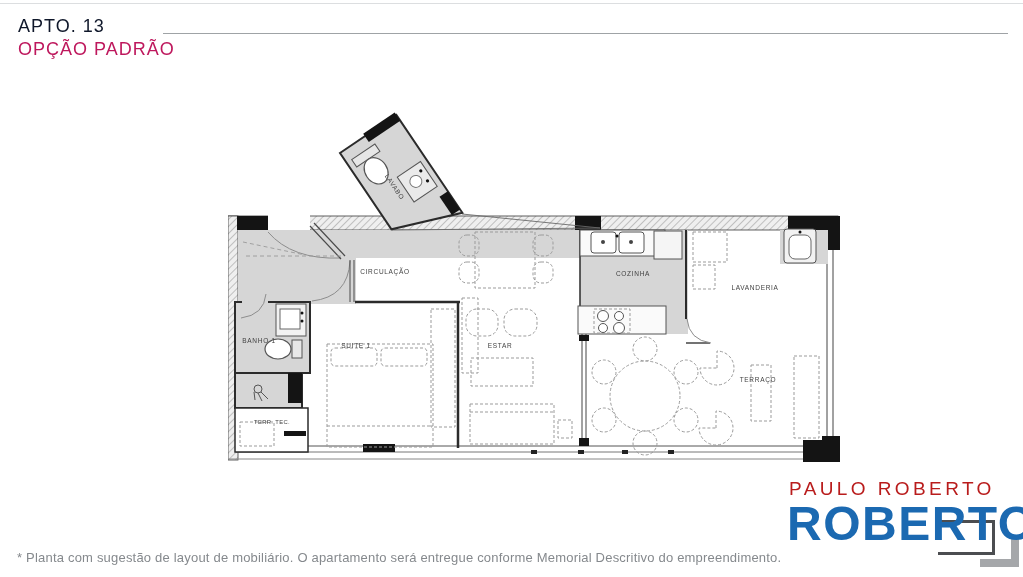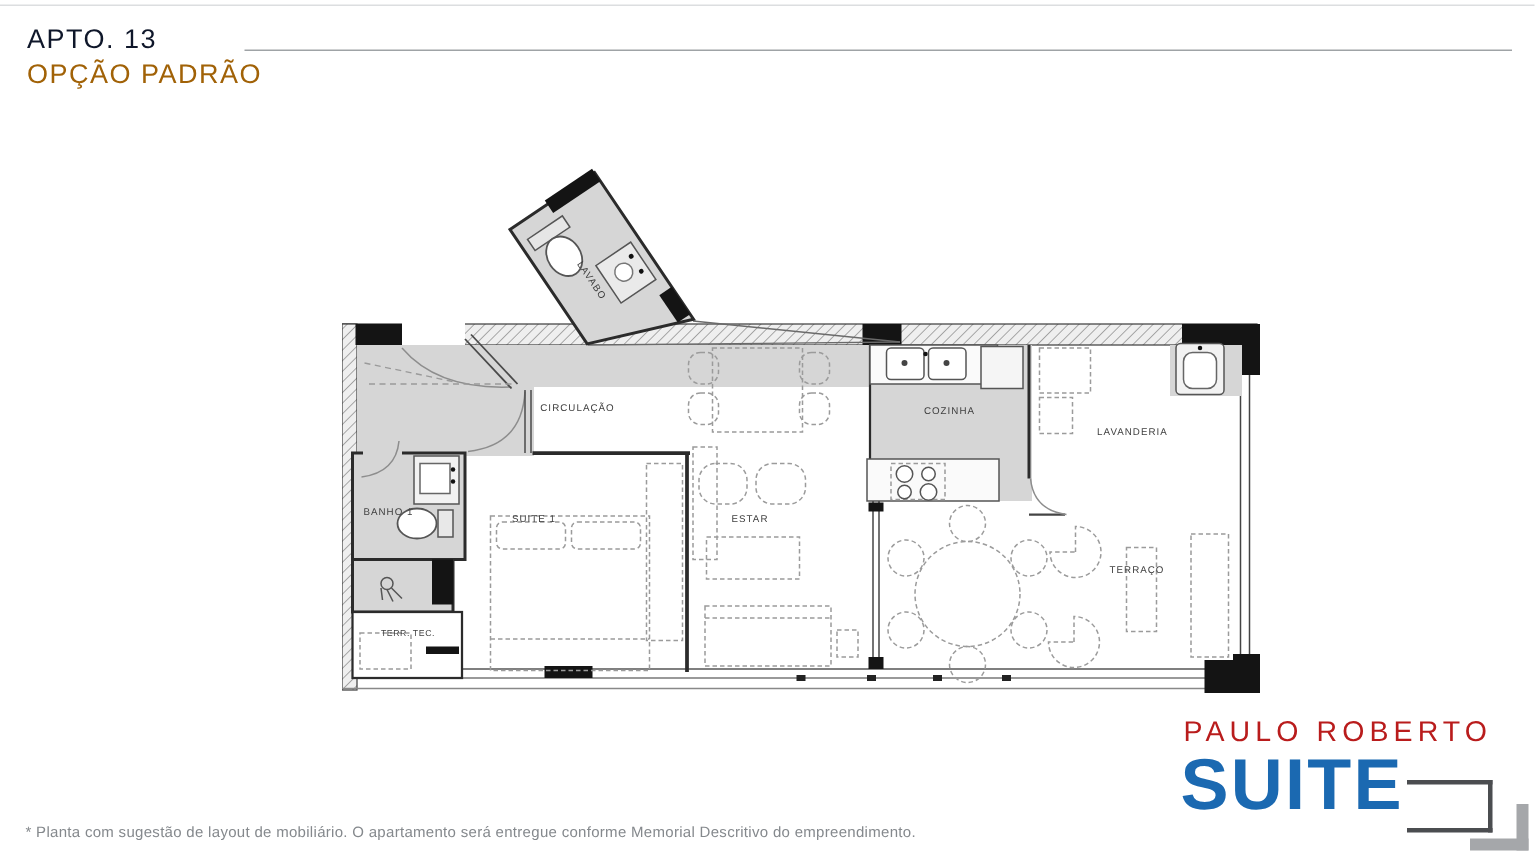--- a/index.html
+++ b/index.html
@@ -9,21 +9,21 @@
   }
   .top-edge-line{position:absolute;top:3px;left:0;width:1023px;height:1px;background:#dcdee0;}
   
   .hdr-apt{
     position:absolute;left:18px;top:16px;font-size:18px;letter-spacing:1px;
     color:#0f172a;font-weight:400;
   }
   .hdr-rule{position:absolute;left:163px;top:33px;width:845px;height:1px;background:#9fa3a6;}
   .hdr-opt{
     position:absolute;left:18px;top:39px;font-size:18px;letter-spacing:1px;
-    color:#a16207;font-weight:400;
+    color:#be185d;font-weight:400;
   }
   
   .plan{position:absolute;left:228px;top:106px;width:612px;height:360px;}
   .plan svg{display:block;}
   .roomlabel{
     font-family:"Liberation Sans",sans-serif;font-size:6.5px;letter-spacing:0.7px;
     fill:#3f3f3f;text-anchor:middle;
   }
   .roomlabel.small{font-size:5.8px;letter-spacing:0.4px;}
   
@@ -42,21 +42,21 @@
     border-top:3px solid #4b4d50;border-right:3px solid #4b4d50;border-bottom:3px solid #4b4d50;
     z-index:1;
   }
   .logo-corner-light{
     position:absolute;left:980px;top:536px;width:31px;height:23px;
     border-right:8px solid #a5a7aa;border-bottom:8px solid #a5a7aa;
     z-index:0;
   }
   
   .footnote{
-    position:absolute;left:17px;top:550px;font-size:10px;color:#85898d;letter-spacing:0.2px;
+    position:absolute;left:17px;top:550px;font-size:13px;color:#85898d;letter-spacing:0.2px;
   }
 </style>
 </head>
 <body>
 
 <div class="top-edge-line"></div>
 
 <div class="hdr-apt">APTO. 13</div>
 <div class="hdr-rule"></div>
 <div class="hdr-opt">OPÇÃO PADRÃO</div>
@@ -258,18 +258,18 @@
     <text x="128" y="242" class="roomlabel">SUITE 1</text>
     <text x="272" y="242" class="roomlabel">ESTAR</text>
     <text x="530" y="276" class="roomlabel">TERRAÇO</text>
     <text x="44" y="318" class="roomlabel small">TERR. TEC.</text>
   </g>
 </svg>
 </div>
 
 <div>
   <div class="logo-line1">PAULO ROBERTO</div>
-  <div class="logo-line2">SUITE</div>
+  <div class="logo-line2">ROBERTO</div>
   <div class="logo-frame-dark"></div>
   <div class="logo-corner-light"></div>
 </div>
 
 <div class="footnote">* Planta com sugestão de layout de mobiliário. O apartamento será entregue conforme Memorial Descritivo do empreendimento.</div>
 
 </body></html>

